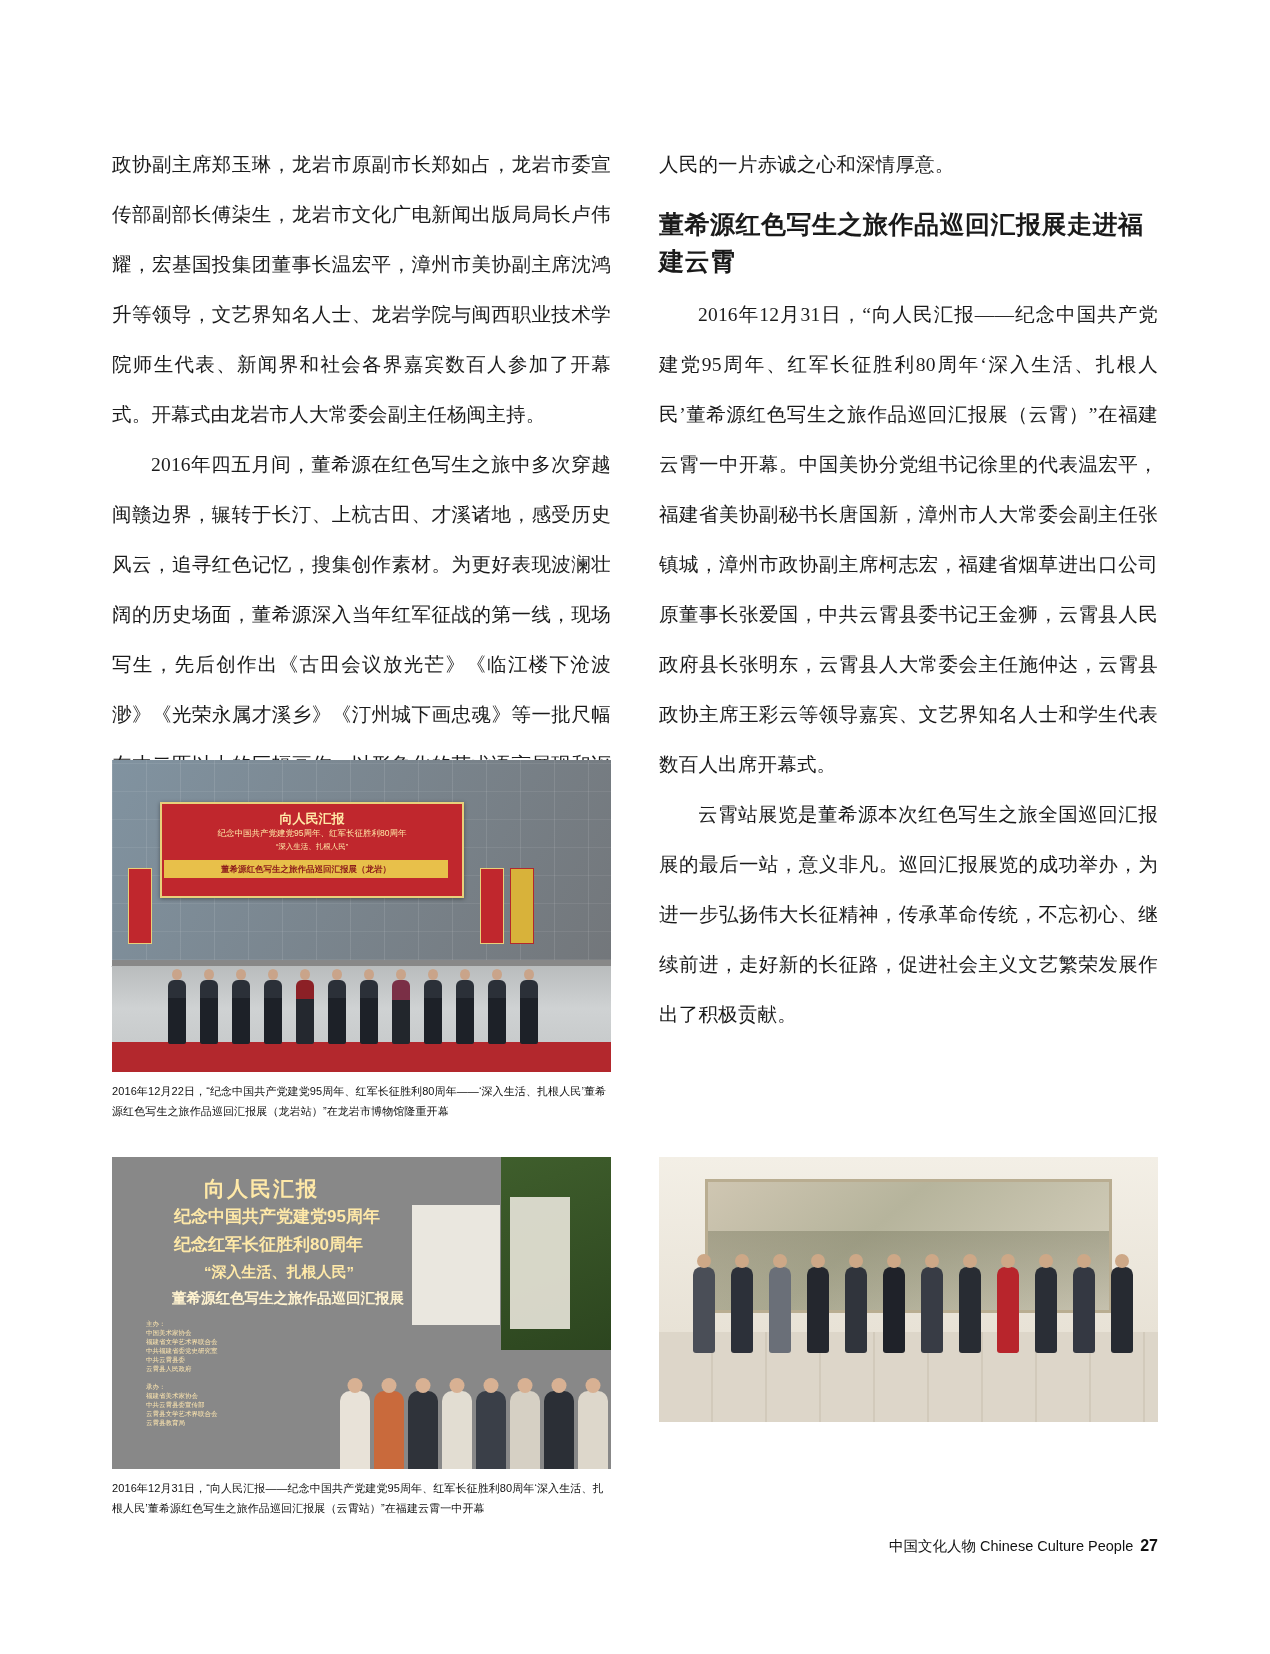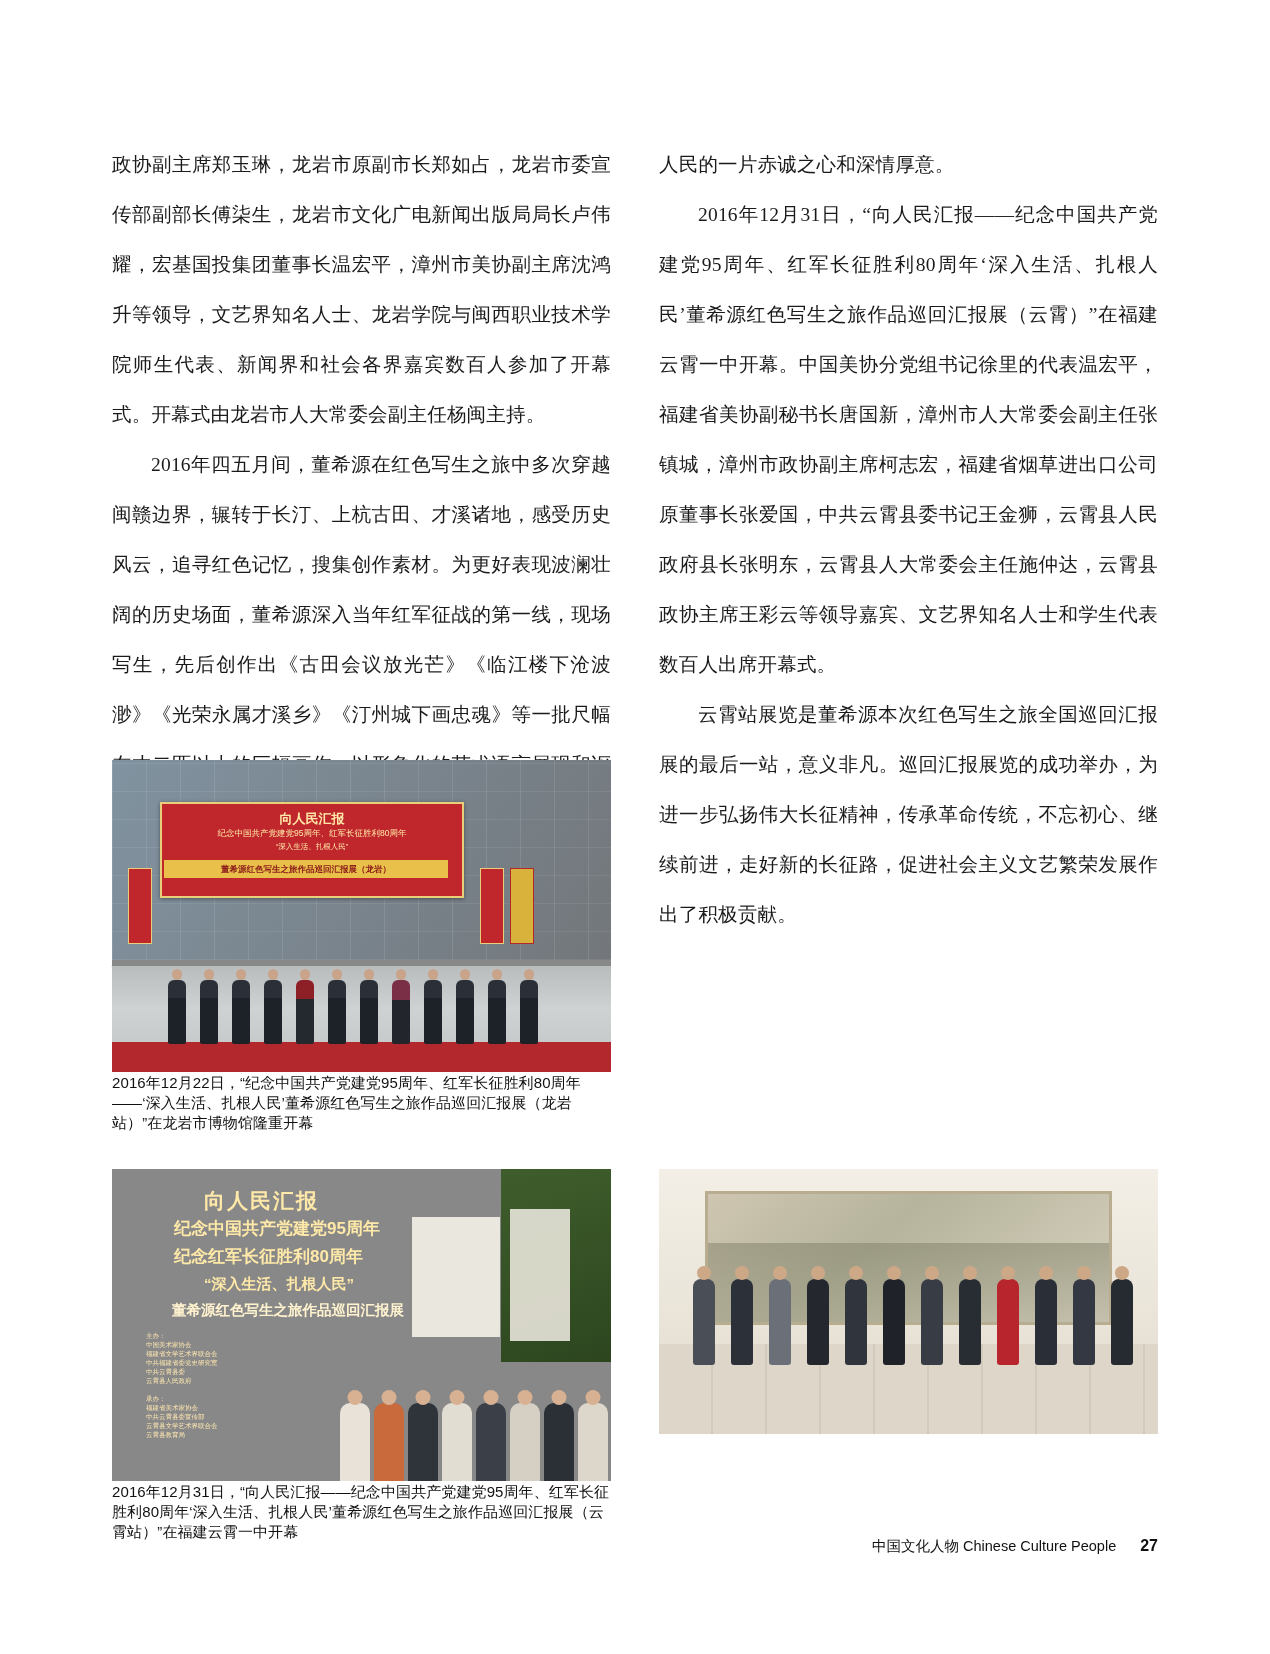--- a/index.html
+++ b/index.html
@@ -66,22 +66,22 @@
     width: 499px;
   }
   .fig .photo {
     width: 499px;
     height: 312px;
     position: relative;
     overflow: hidden;
     background: #888;
   }
   .fig .caption {
-    margin-top: 1px;
-    font-size: 15px;
+    margin-top: 9px;
+    font-size: 11px;
     line-height: 20px;
     font-family: "Liberation Sans", sans-serif;
     color: #111;
     letter-spacing: 0.1px;
   }
 
   
   .p1 {
     background: linear-gradient(#2a3c4e 0%, #33485c 40%, #41566a 62%, #6d7d8a 70%, #9aa3a8 100%);
   }
@@ -205,38 +205,39 @@
   
   .footer {
     position:absolute;
     right:112px;
     bottom:98px;
     font-family:"Liberation Sans", sans-serif;
     font-size:14.5px;
     color:#111;
     display:flex;
     align-items:baseline;
-    gap:24px;
+    gap:7px;
   }
   .footer .pg { font-weight:bold; font-size:16px; }
 </style>
 </head>
 <body>
 
 <div class="page">
 
   <div class="columns">
 
     <div class="col">
       <p class="body">政协副主席郑玉琳，龙岩市原副市长郑如占，龙岩市委宣传部副部长傅柒生，龙岩市文化广电新闻出版局局长卢伟耀，宏基国投集团董事长温宏平，漳州市美协副主席沈鸿升等领导，文艺界知名人士、龙岩学院与闽西职业技术学院师生代表、新闻界和社会各界嘉宾数百人参加了开幕式。开幕式由龙岩市人大常委会副主任杨闽主持。</p>
       <p class="body indent">2016年四五月间，董希源在红色写生之旅中多次穿越闽赣边界，辗转于长汀、上杭古田、才溪诸地，感受历史风云，追寻红色记忆，搜集创作素材。为更好表现波澜壮阔的历史场面，董希源深入当年红军征战的第一线，现场写生，先后创作出《古田会议放光芒》《临江楼下沧波渺》《光荣永属才溪乡》《汀州城下画忠魂》等一批尺幅在丈二匹以上的巨幅画作，以形象化的艺术语言展现和讴歌闽西这片传奇的土地在中央苏区时期的特殊地位以及闽西人民对中国革命胜利所作出的突出贡献。他这批以“红色苍茫”为主题的作品充分表达了一名画家的朴素心声——用浓墨重彩抒发对党的历史、对红军精神的讴歌与颂扬，也体现了他对闽西</p>
     </div>
 
     <div class="col">
       <p class="body">人民的一片赤诚之心和深情厚意。</p>
+      <h2 class="subhead">董希源红色写生之旅作品巡回汇报展走进福建云霄</h2>
       <p class="body indent">2016年12月31日，“向人民汇报——纪念中国共产党建党95周年、红军长征胜利80周年‘深入生活、扎根人民’董希源红色写生之旅作品巡回汇报展（云霄）”在福建云霄一中开幕。中国美协分党组书记徐里的代表温宏平，福建省美协副秘书长唐国新，漳州市人大常委会副主任张镇城，漳州市政协副主席柯志宏，福建省烟草进出口公司原董事长张爱国，中共云霄县委书记王金狮，云霄县人民政府县长张明东，云霄县人大常委会主任施仲达，云霄县政协主席王彩云等领导嘉宾、文艺界知名人士和学生代表数百人出席开幕式。</p>
       <p class="body indent">云霄站展览是董希源本次红色写生之旅全国巡回汇报展的最后一站，意义非凡。巡回汇报展览的成功举办，为进一步弘扬伟大长征精神，传承革命传统，不忘初心、继续前进，走好新的长征路，促进社会主义文艺繁荣发展作出了积极贡献。</p>
     </div>
 
   </div>
 
   <div class="figures">
 
     <div class="fig-row">
 

